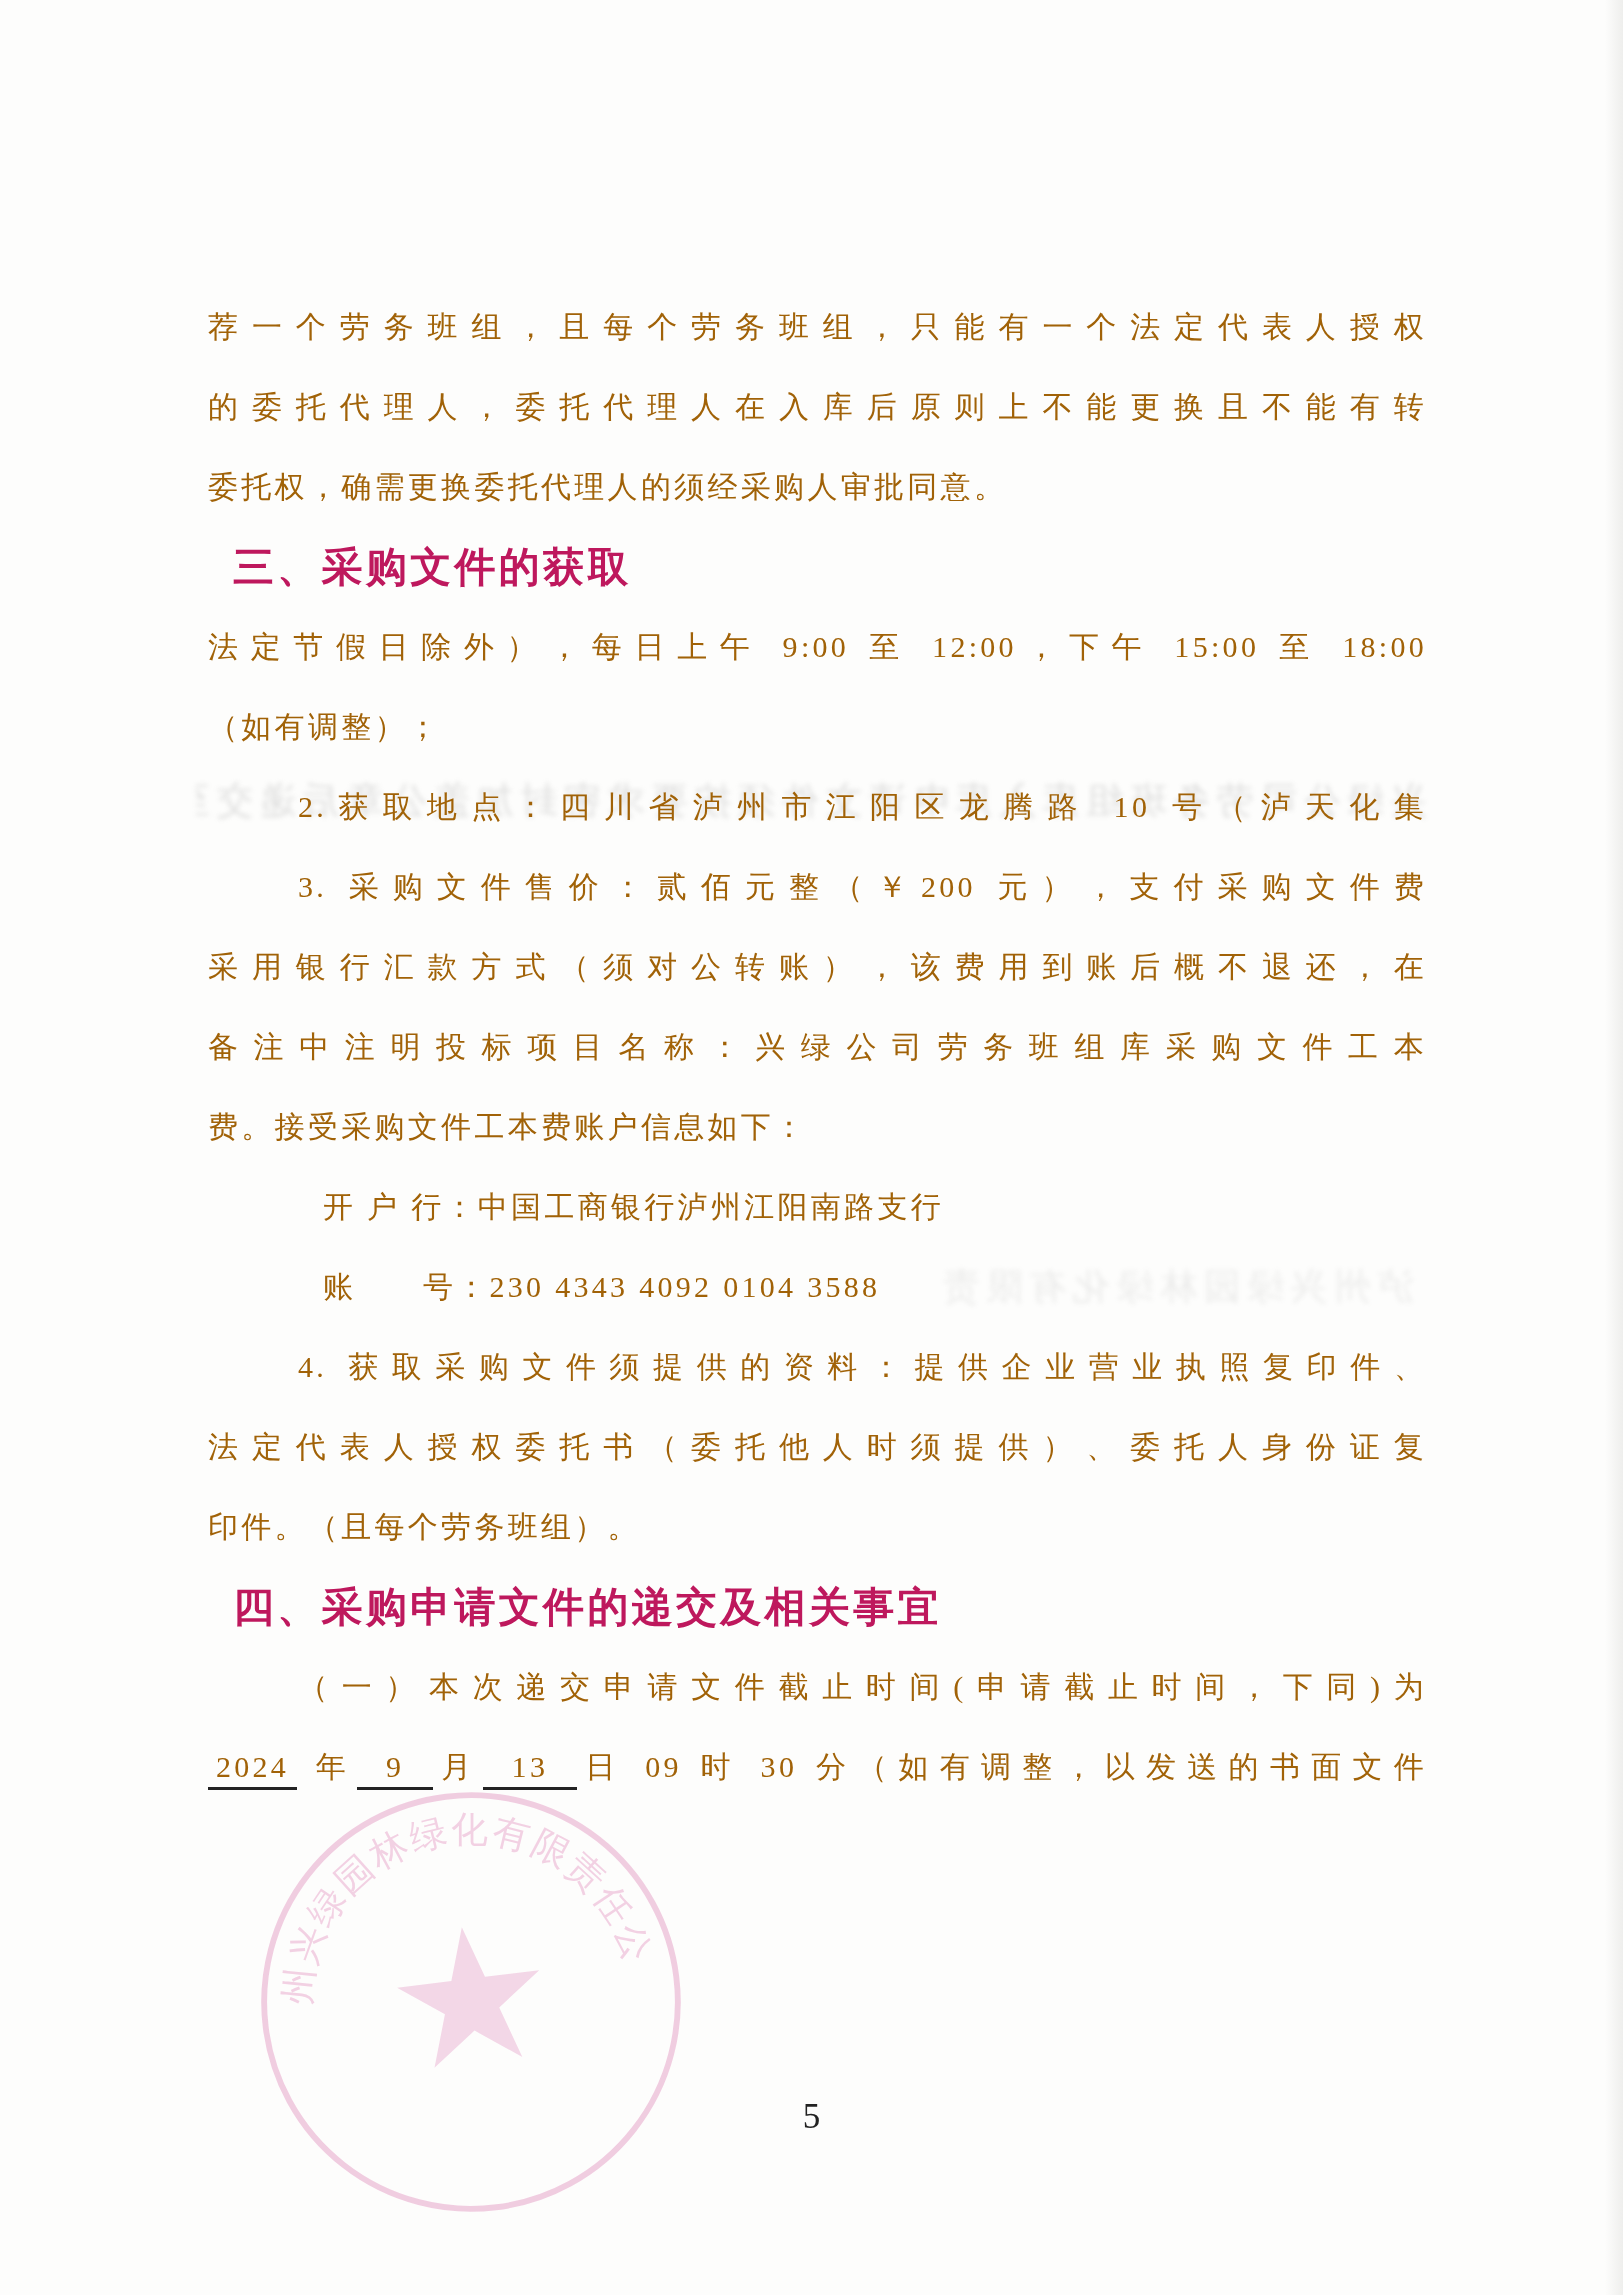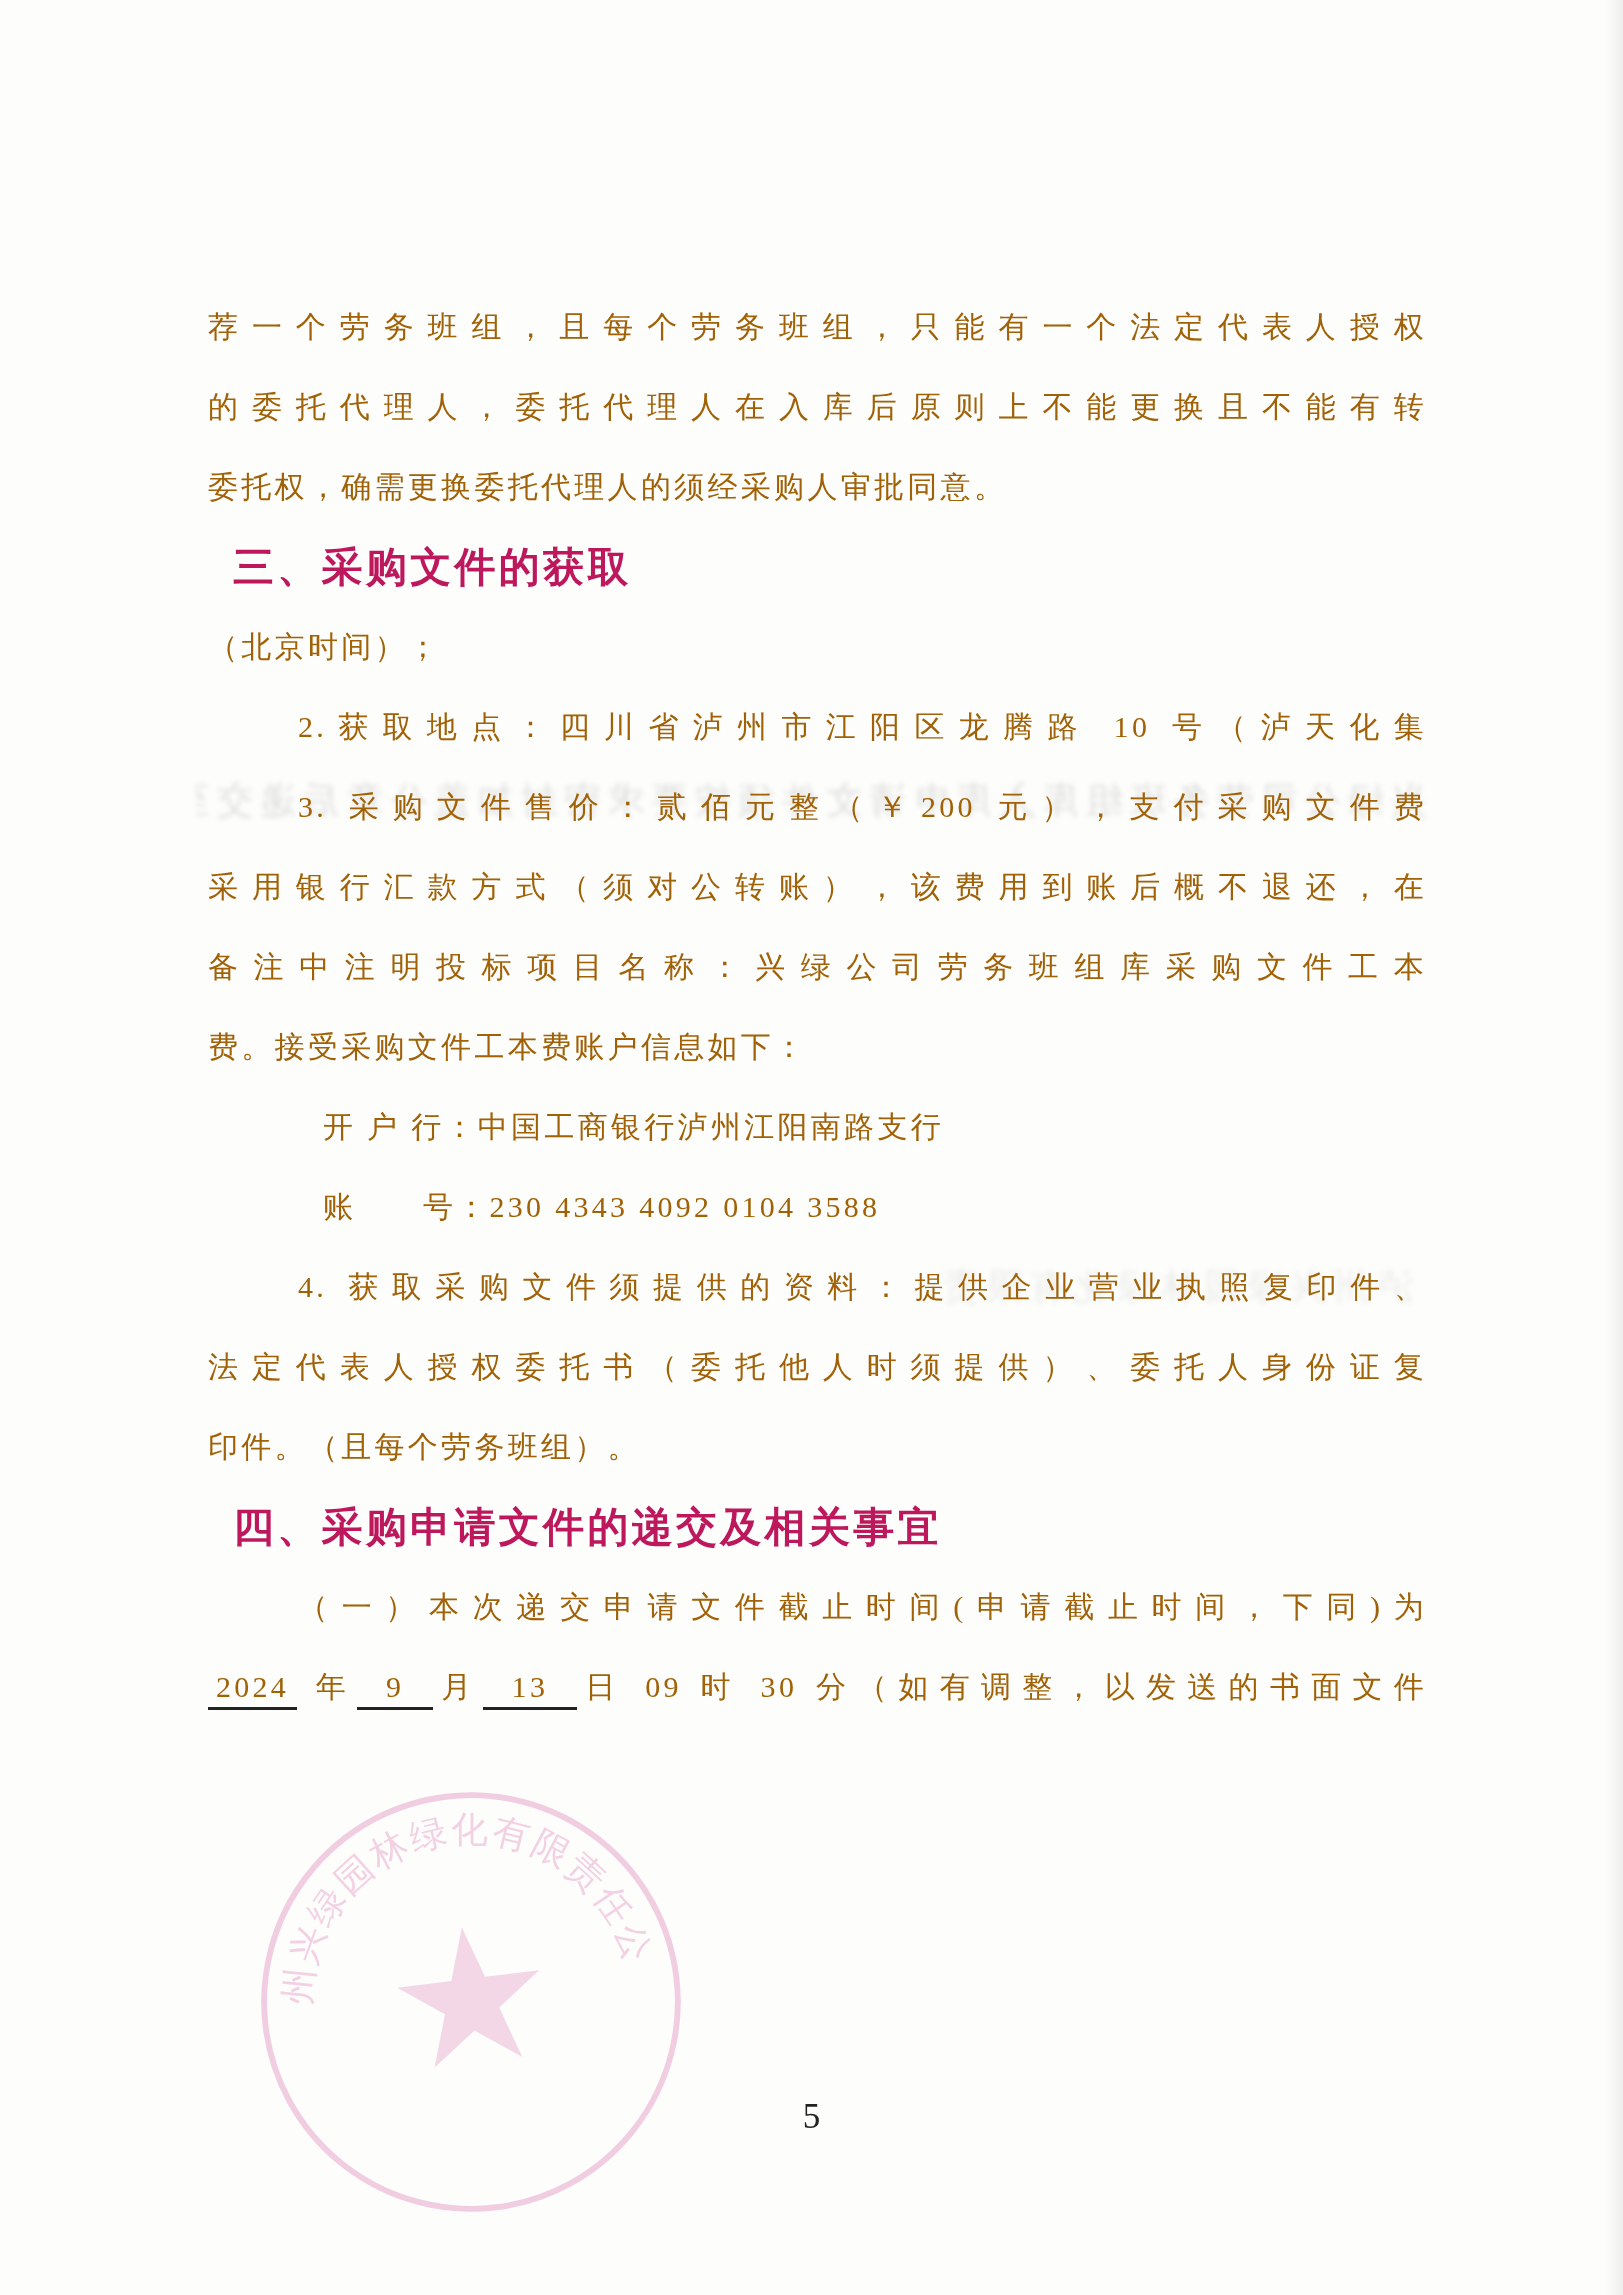--- a/index.html
+++ b/index.html
@@ -99,21 +99,22 @@
     <text font-size="56" fill="#e8a6cb" letter-spacing="4" font-family="Liberation Serif, DejaVu Serif, serif">
       <textPath href="#sealArc" startOffset="50%" text-anchor="middle">泸州兴绿园林绿化有限责任公司</textPath>
     </text>
   </svg>
 
   <div class="textblock">
     <div class="line fill">荐一个劳务班组，且每个劳务班组，只能有一个法定代表人授权</div>
     <div class="line fill">的委托代理人，委托代理人在入库后原则上不能更换且不能有转</div>
     <div class="line">委托权，确需更换委托代理人的须经采购人审批同意。</div>
     <div class="line heading ind-head">三、采购文件的获取</div>
-    <div class="line">（北京时间）；</div>
+    <div class="line fill">法定节假日除外），每日上午 9:00 至 12:00，下午 15:00 至 18:00</div>
+    <div class="line">（如有调整）；</div>
     <div class="line fill ind-num">2.获取地点：四川省泸州市江阳区龙腾路 10 号（泸天化集</div>
     <div class="line fill ind-num">3. 采购文件售价：贰佰元整（￥200 元），支付采购文件费</div>
     <div class="line fill">采用银行汇款方式（须对公转账），该费用到账后概不退还，在</div>
     <div class="line fill">备注中注明投标项目名称：兴绿公司劳务班组库采购文件工本</div>
     <div class="line">费。接受采购文件工本费账户信息如下：</div>
     <div class="line ind-acct">开 户 行：中国工商银行泸州江阳南路支行</div>
     <div class="line ind-acct">账　　号：230 4343 4092 0104 3588</div>
     <div class="line fill ind-num">4. 获取采购文件须提供的资料：提供企业营业执照复印件、</div>
     <div class="line fill">法定代表人授权委托书（委托他人时须提供）、委托人身份证复</div>
     <div class="line">印件。（且每个劳务班组）。</div>

